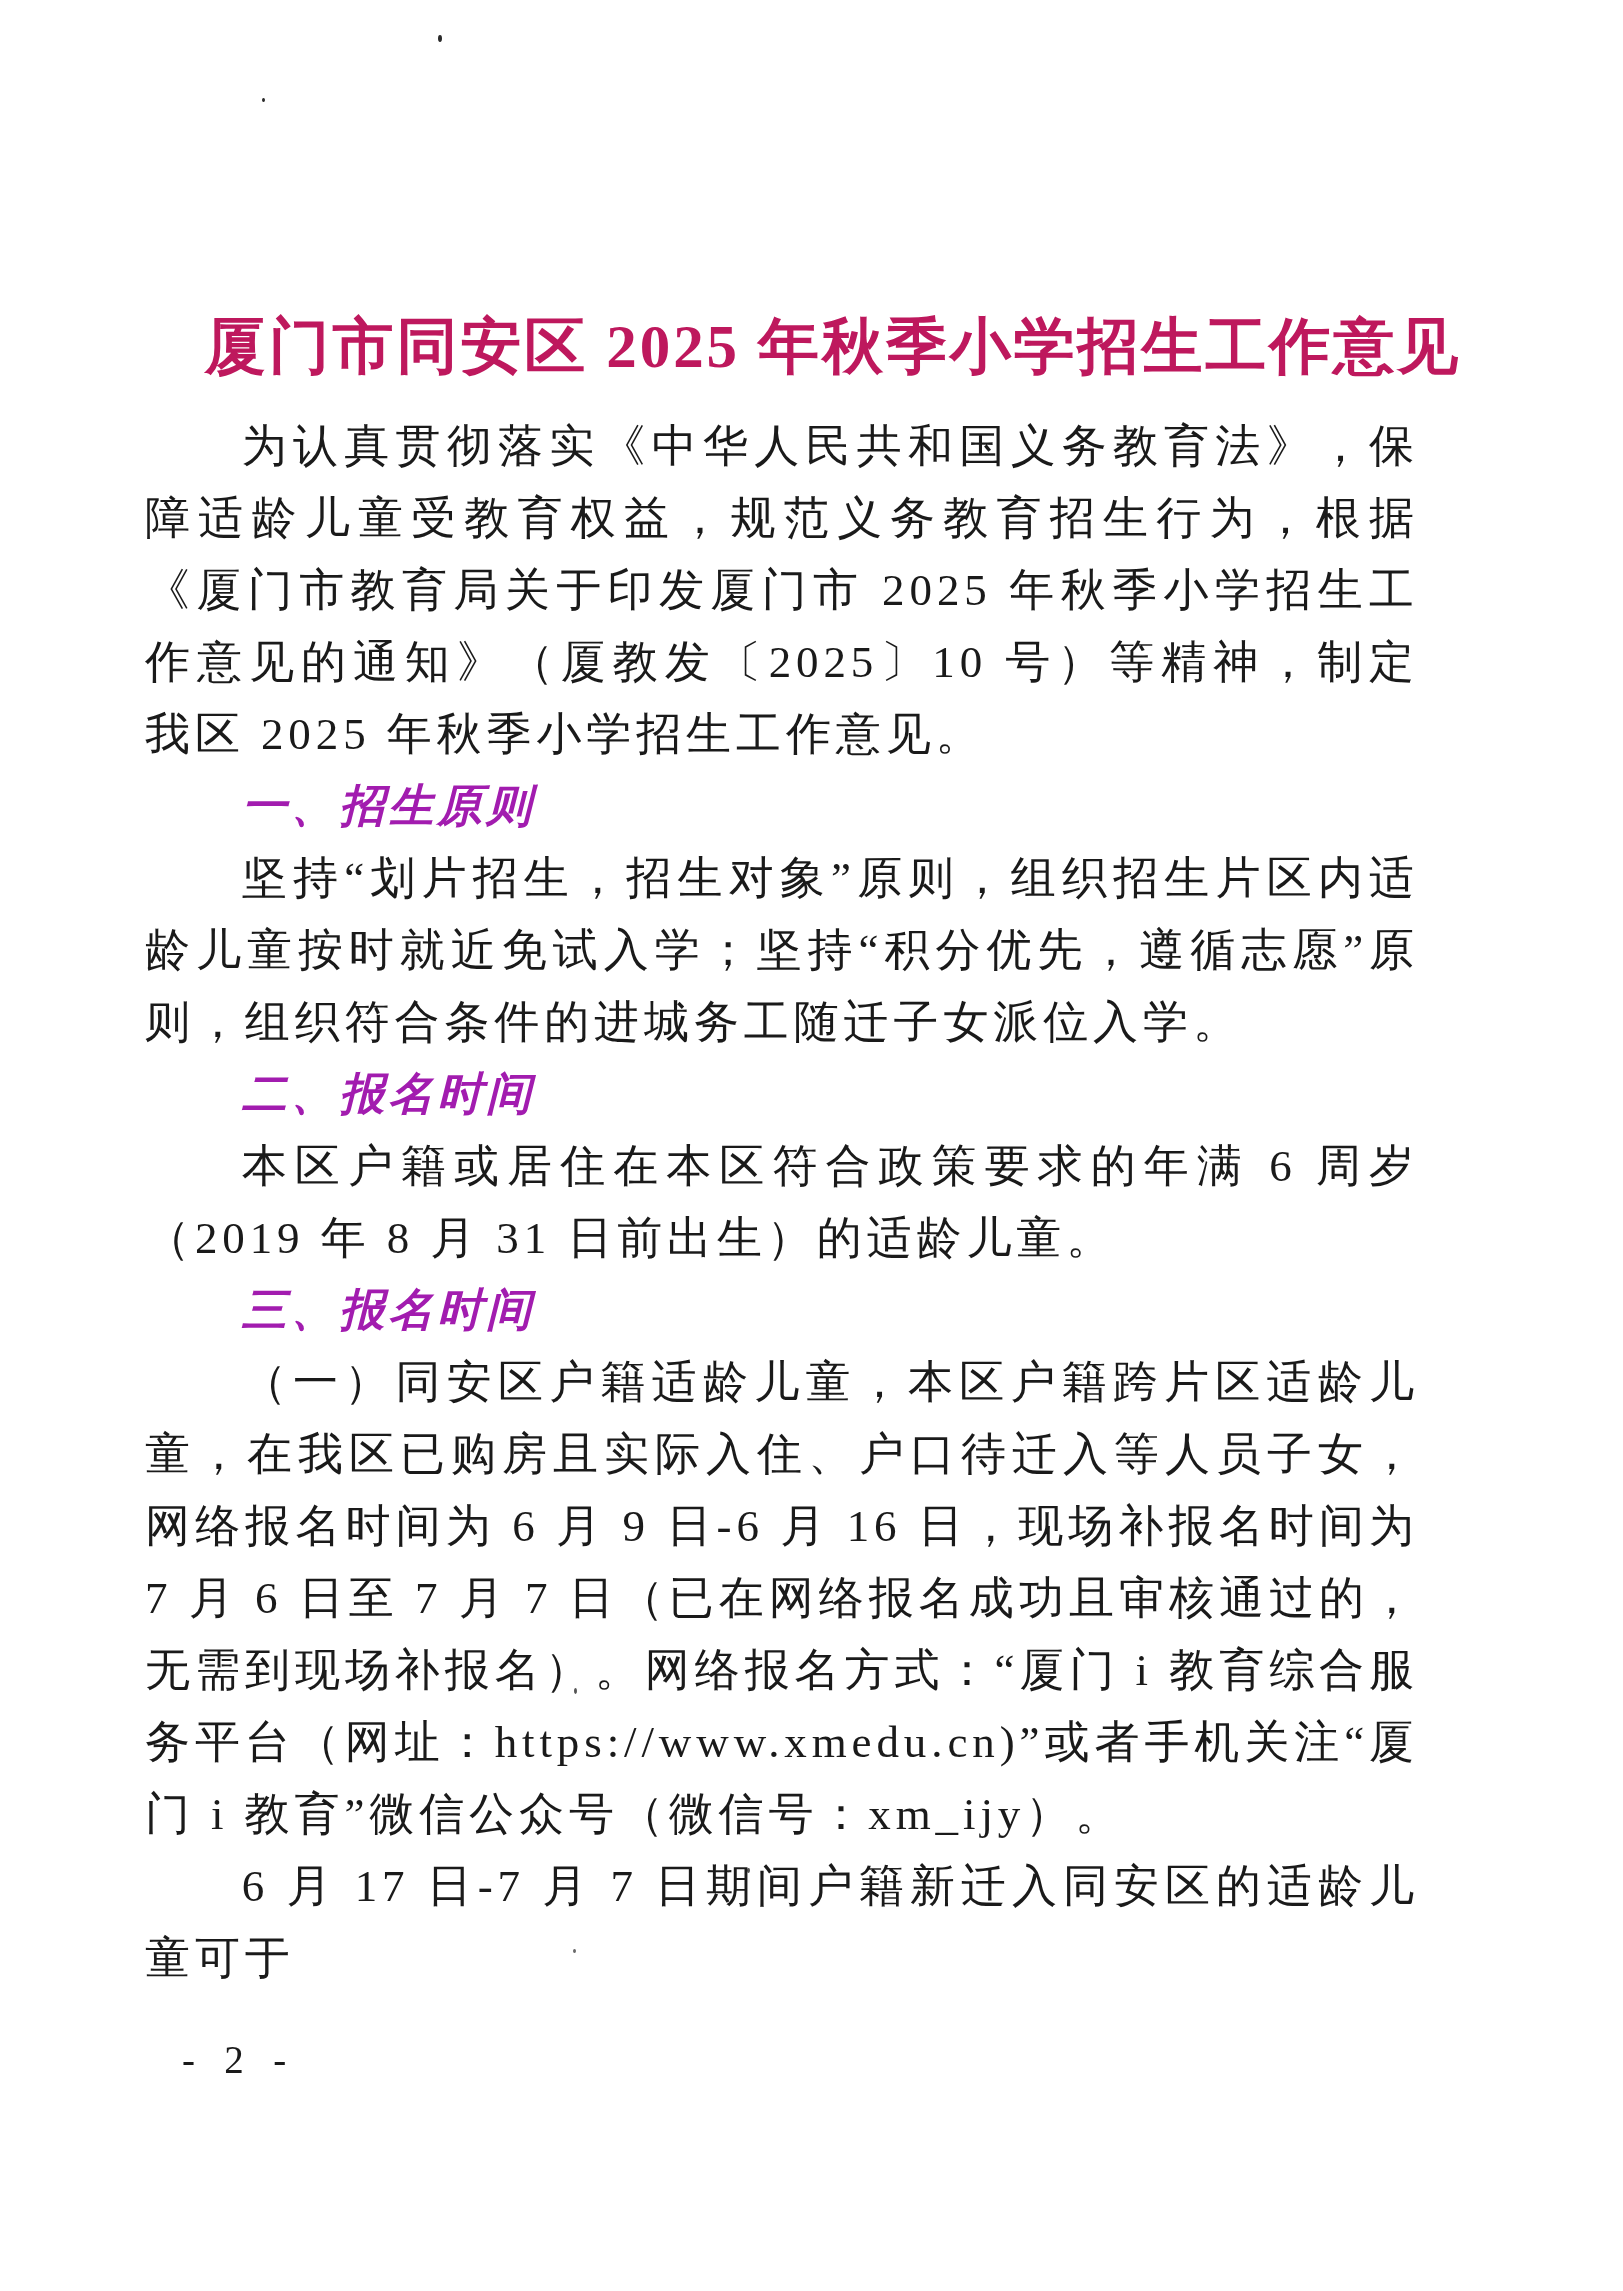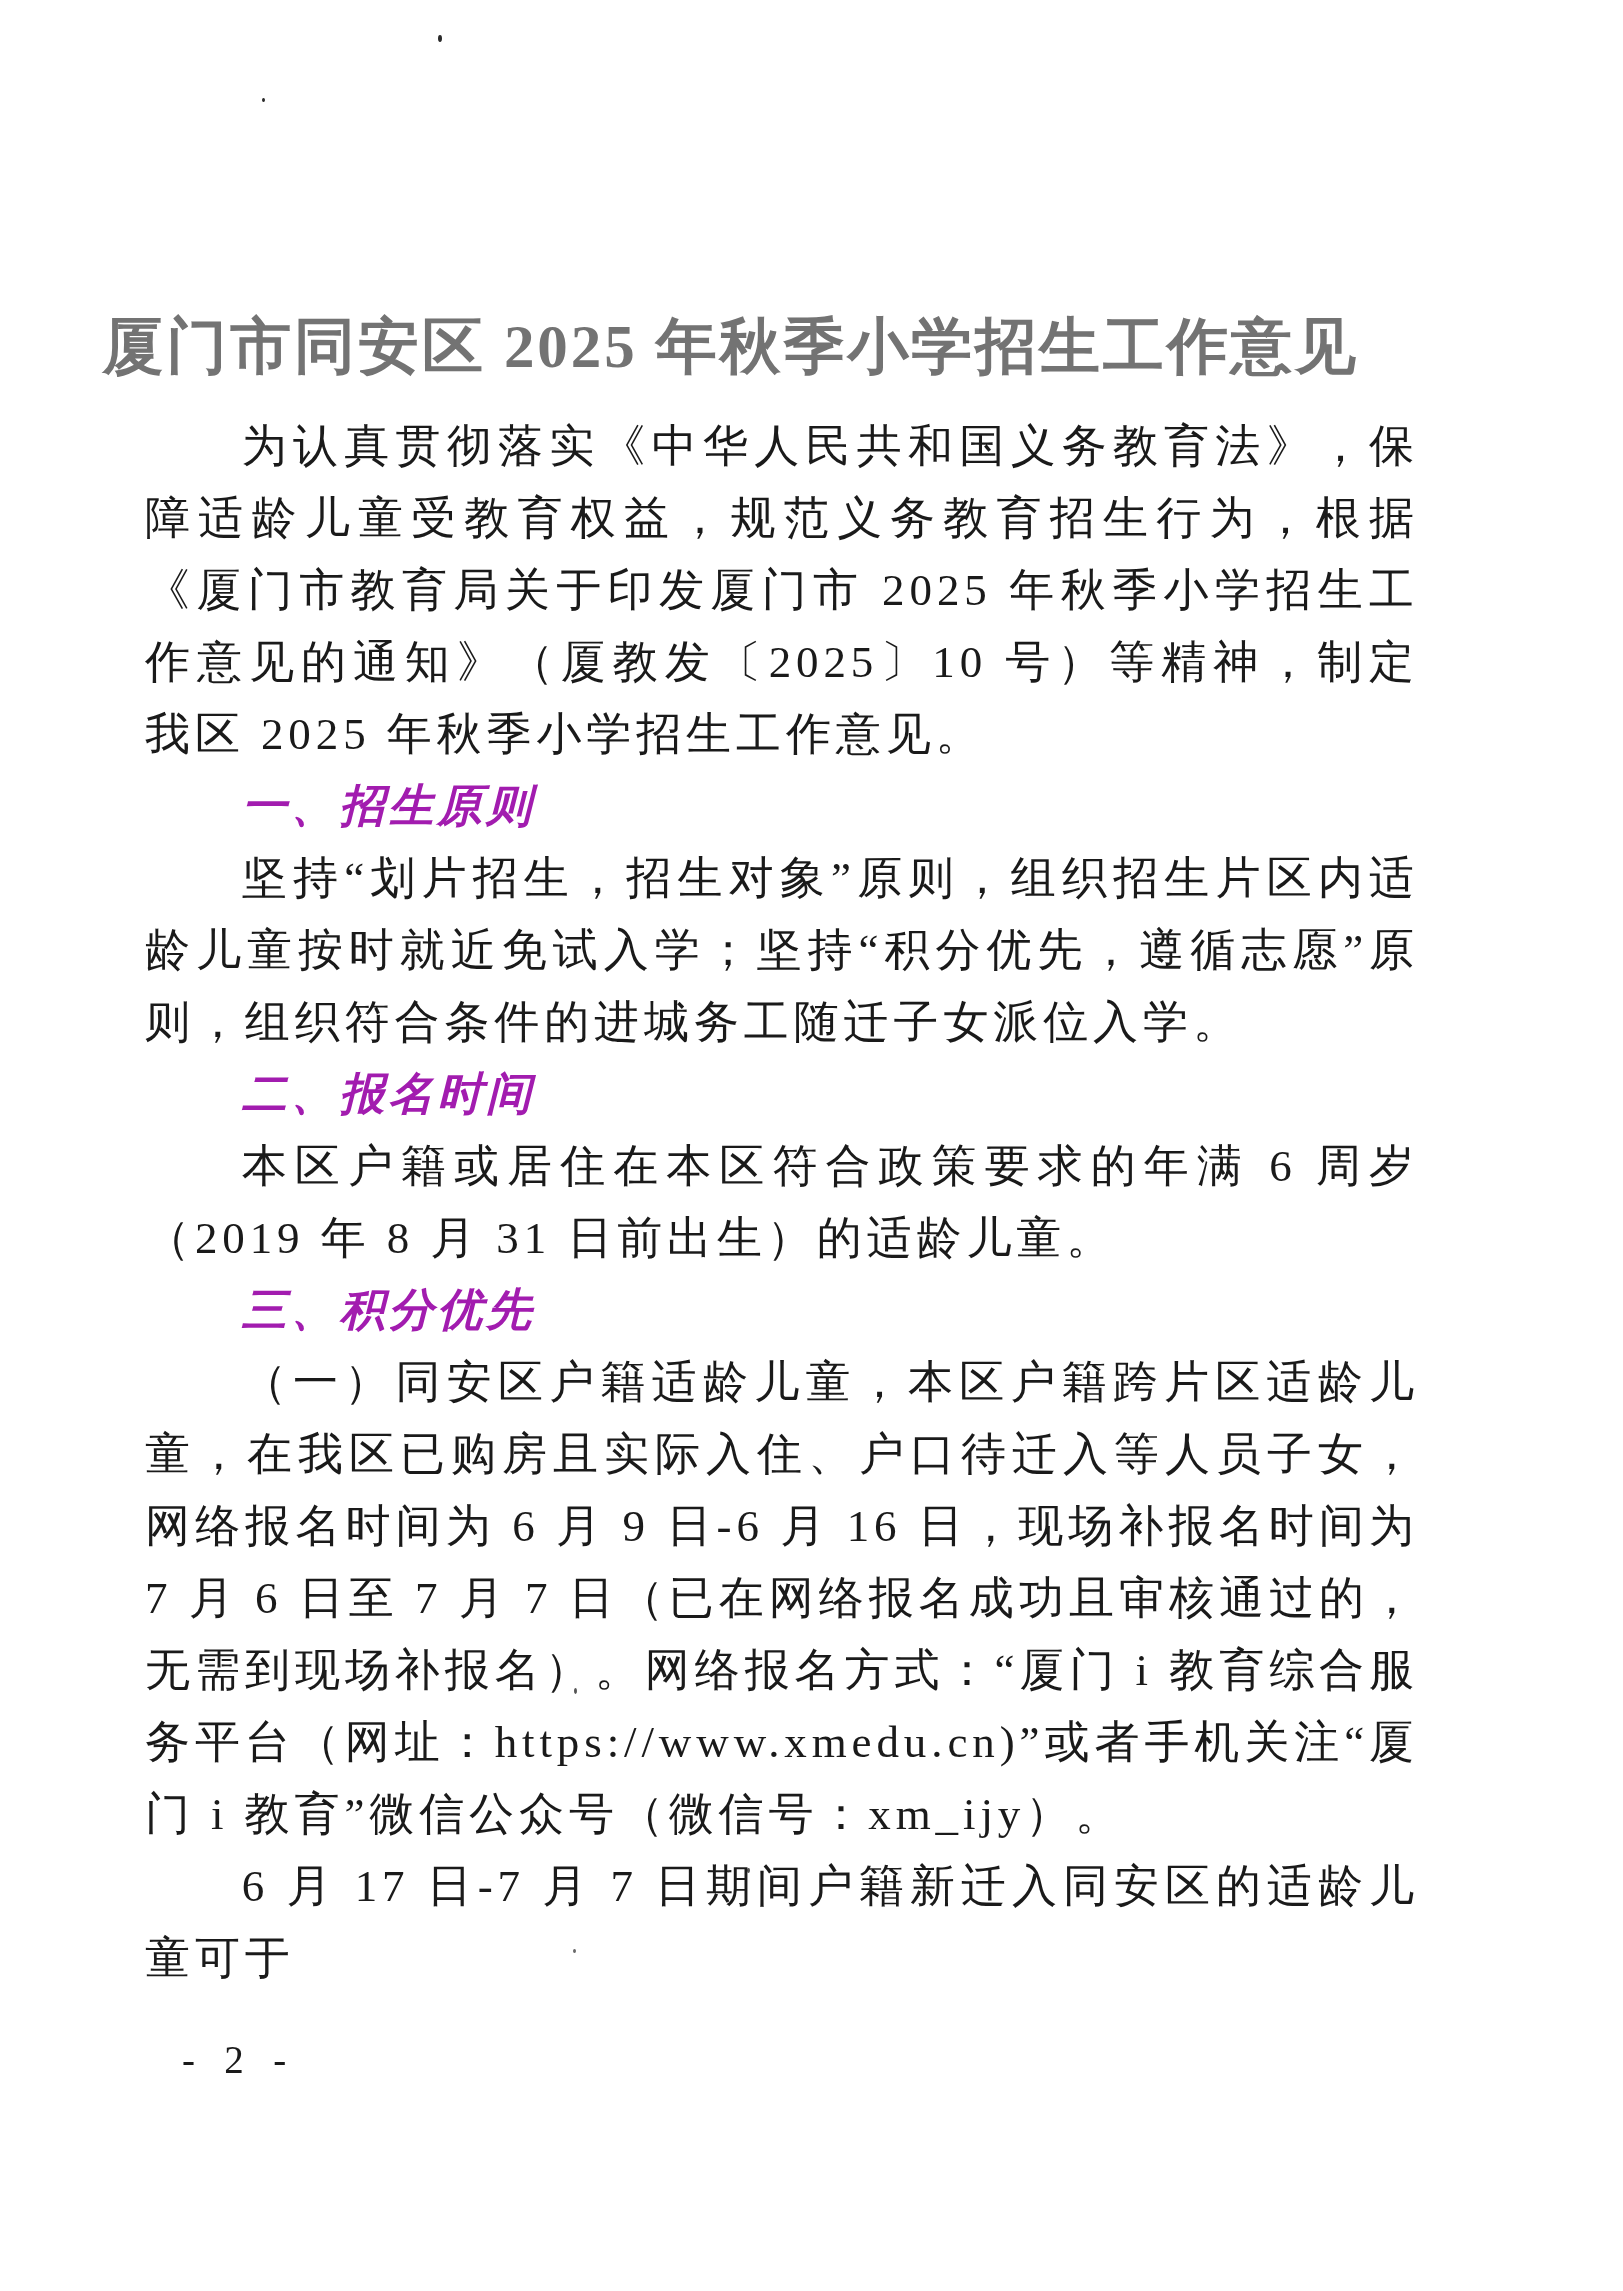--- a/index.html
+++ b/index.html
@@ -13,26 +13,26 @@
     height: 2292px;
     background: #ffffff;
     color: #161616;
     overflow: hidden;
   }
   .doc-title {
     position: absolute;
     top: 265px;
     left: 0;
     width: 1461px;
-    text-align: center;
+    text-align: right;
     font-size: 61px;
     font-weight: 700;
     letter-spacing: 2.9px;
     line-height: 82px;
-    color: #737373;
+    color: #be185d;
     white-space: nowrap;
   }
   .content {
     position: absolute;
     left: 145px;
     top: 410px;
     width: 1274px;
     font-size: 45px;
     line-height: 72px;
     text-align: justify;
@@ -91,21 +91,21 @@
     <p class="para">为认真贯彻落实《中华人民共和国义务教育法》，保障适龄儿童受教育权益，规范义务教育招生行为，根据《厦门市教育局关于印发厦门市 2025 年秋季小学招生工作意见的通知》（厦教发〔2025〕10 号）等精神，制定我区 2025 年秋季小学招生工作意见。</p>
 
     <p class="heading">一、招生原则</p>
 
     <p class="para">坚持“划片招生，招生对象”原则，组织招生片区内适龄儿童按时就近免试入学；坚持“积分优先，遵循志愿”原则，组织符合条件的进城务工随迁子女派位入学。</p>
 
     <p class="heading">二、报名时间</p>
 
     <p class="para">本区户籍或居住在本区符合政策要求的年满 6 周岁（2019 年 8 月 31 日前出生）的适龄儿童。</p>
 
-    <p class="heading">三、积分优先</p>
+    <p class="heading">三、报名时间</p>
 
     <p class="para">（一）同安区户籍适龄儿童，本区户籍跨片区适龄儿童，在我区已购房且实际入住、户口待迁入等人员子女，网络报名时间为 6 月 9 日-6 月 16 日，现场补报名时间为 7 月 6 日至 7 月 7 日（已在网络报名成功且审核通过的，无需到现场补报名）。网络报名方式：“厦门 i 教育综合服务平台（网址：https://www.xmedu.cn)”或者手机关注“厦门 i 教育”微信公众号（微信号：xm_ijy）。</p>
 
     <p class="para">6 月 17 日-7 月 7 日期间户籍新迁入同安区的适龄儿童可于</p>
 
   </div>
 
   <div class="page-number">- 2 -</div>
 
 </div>

